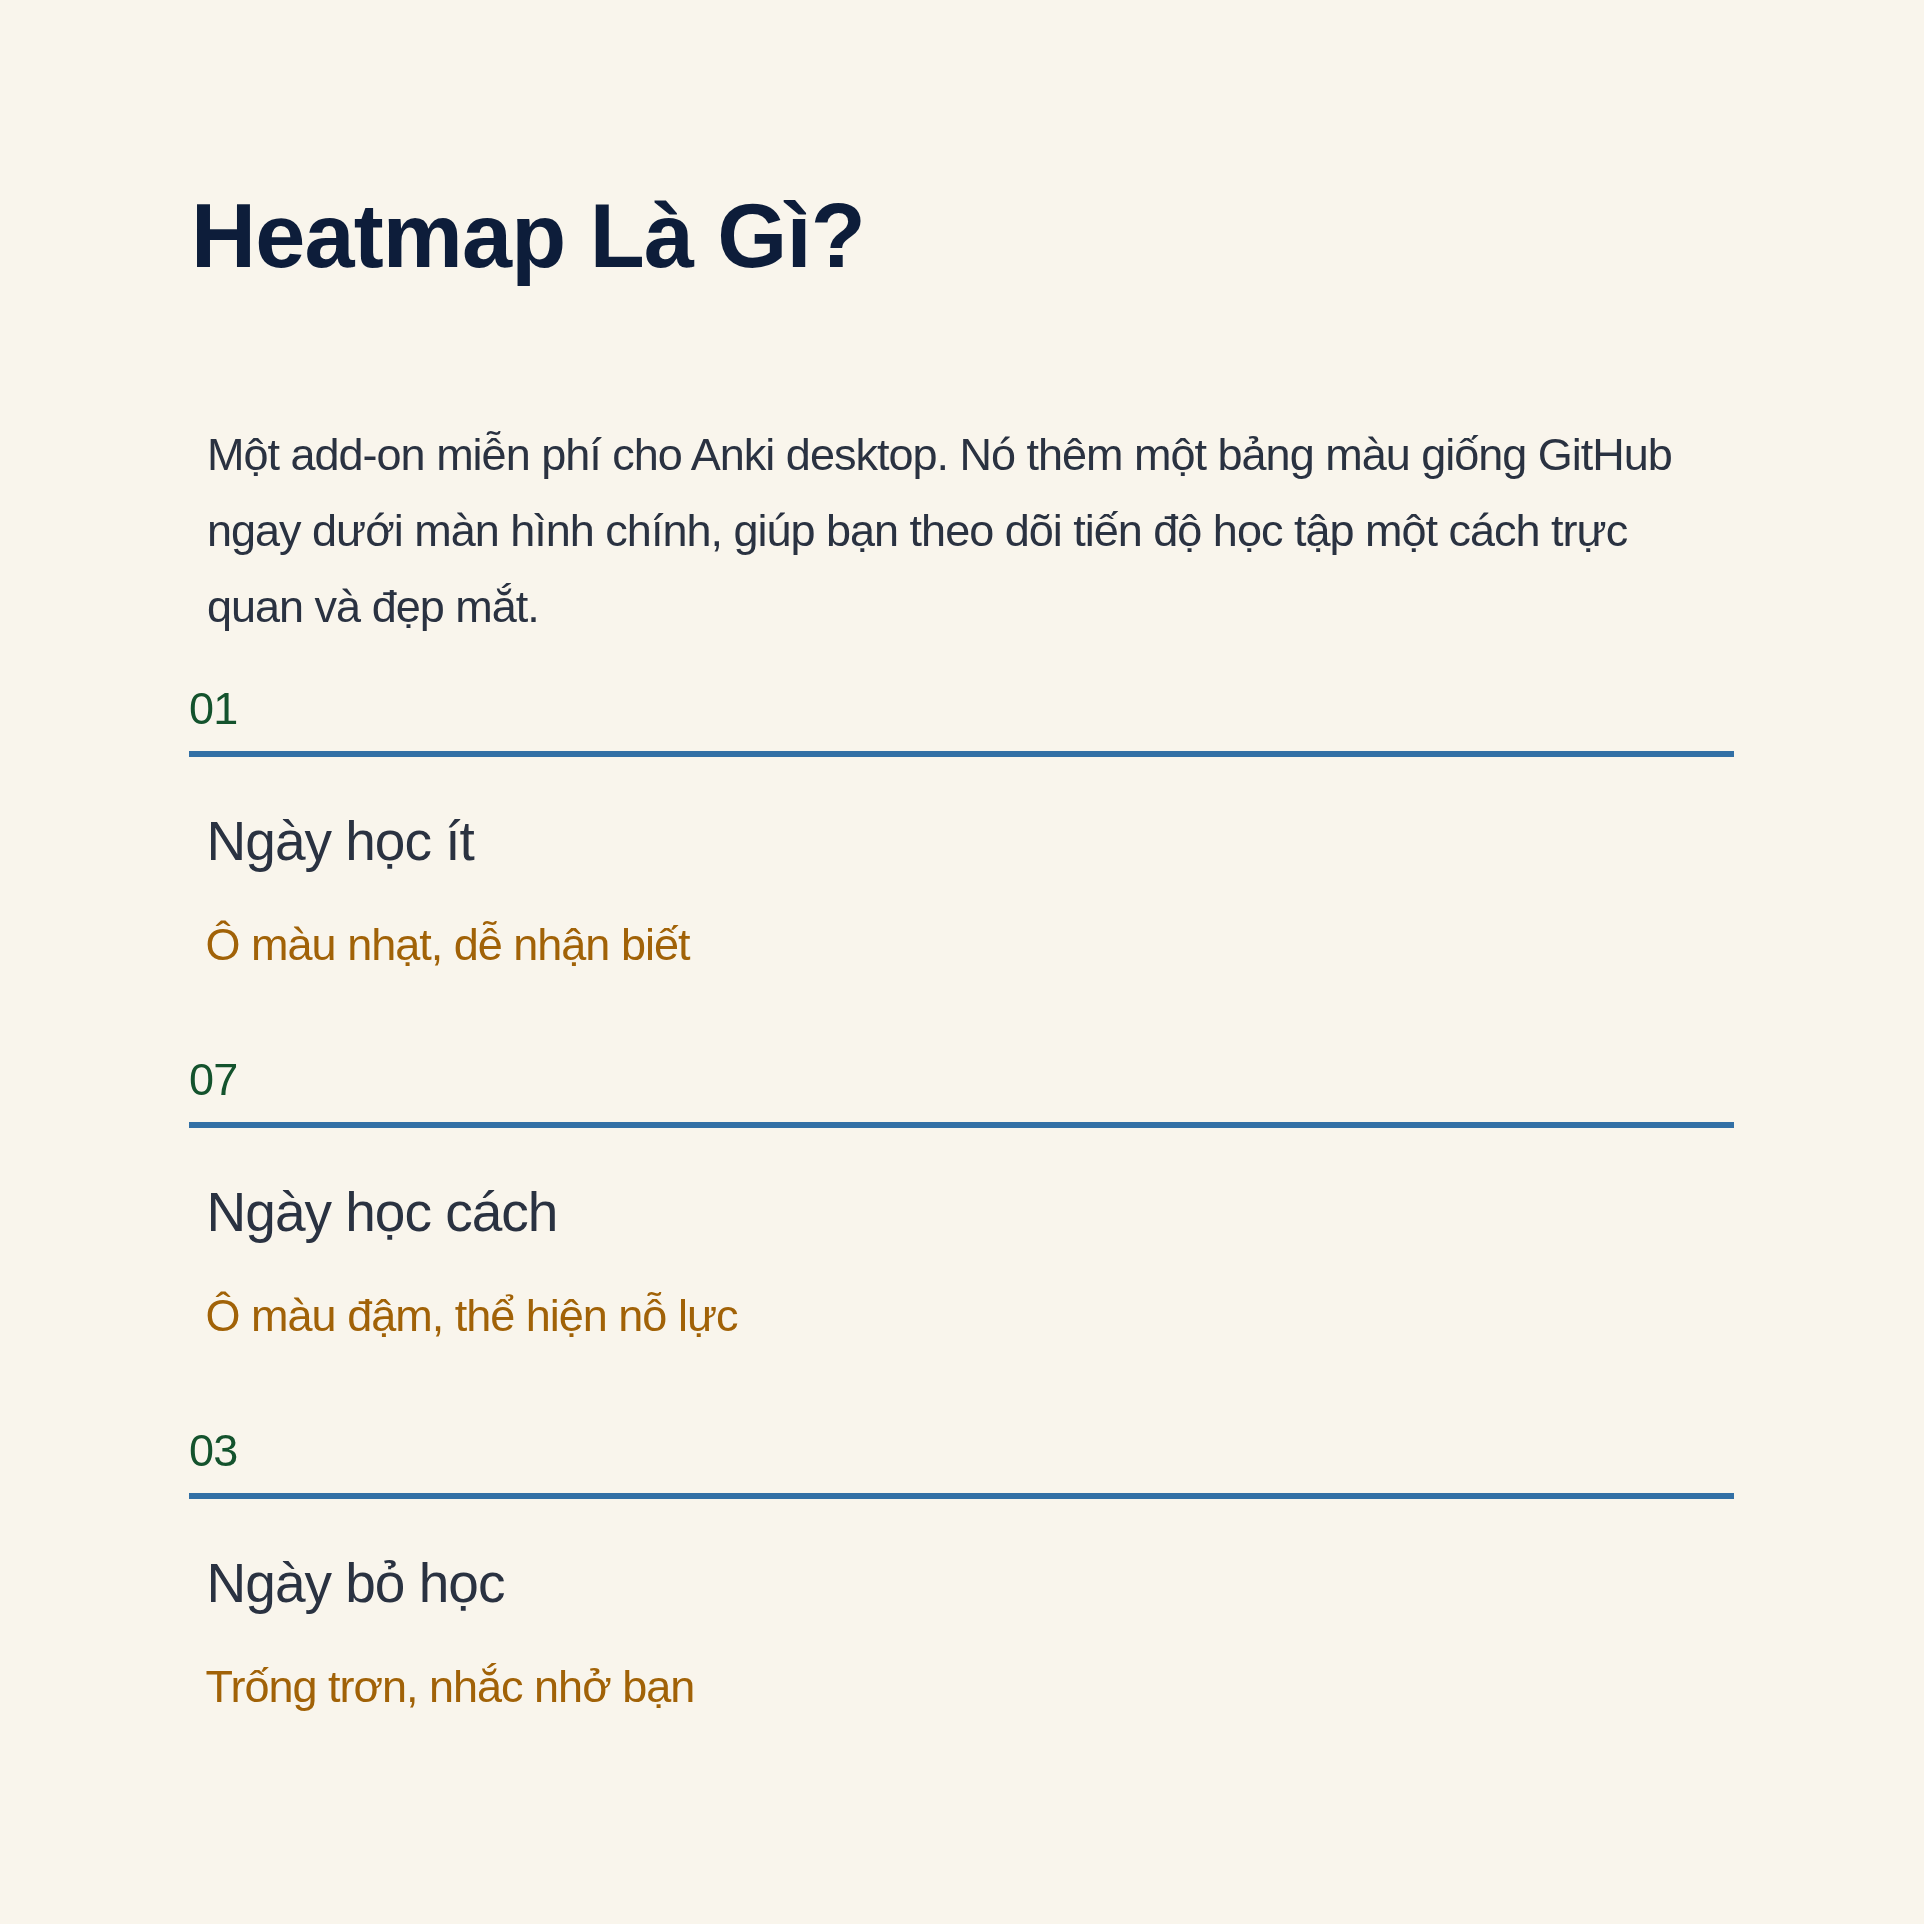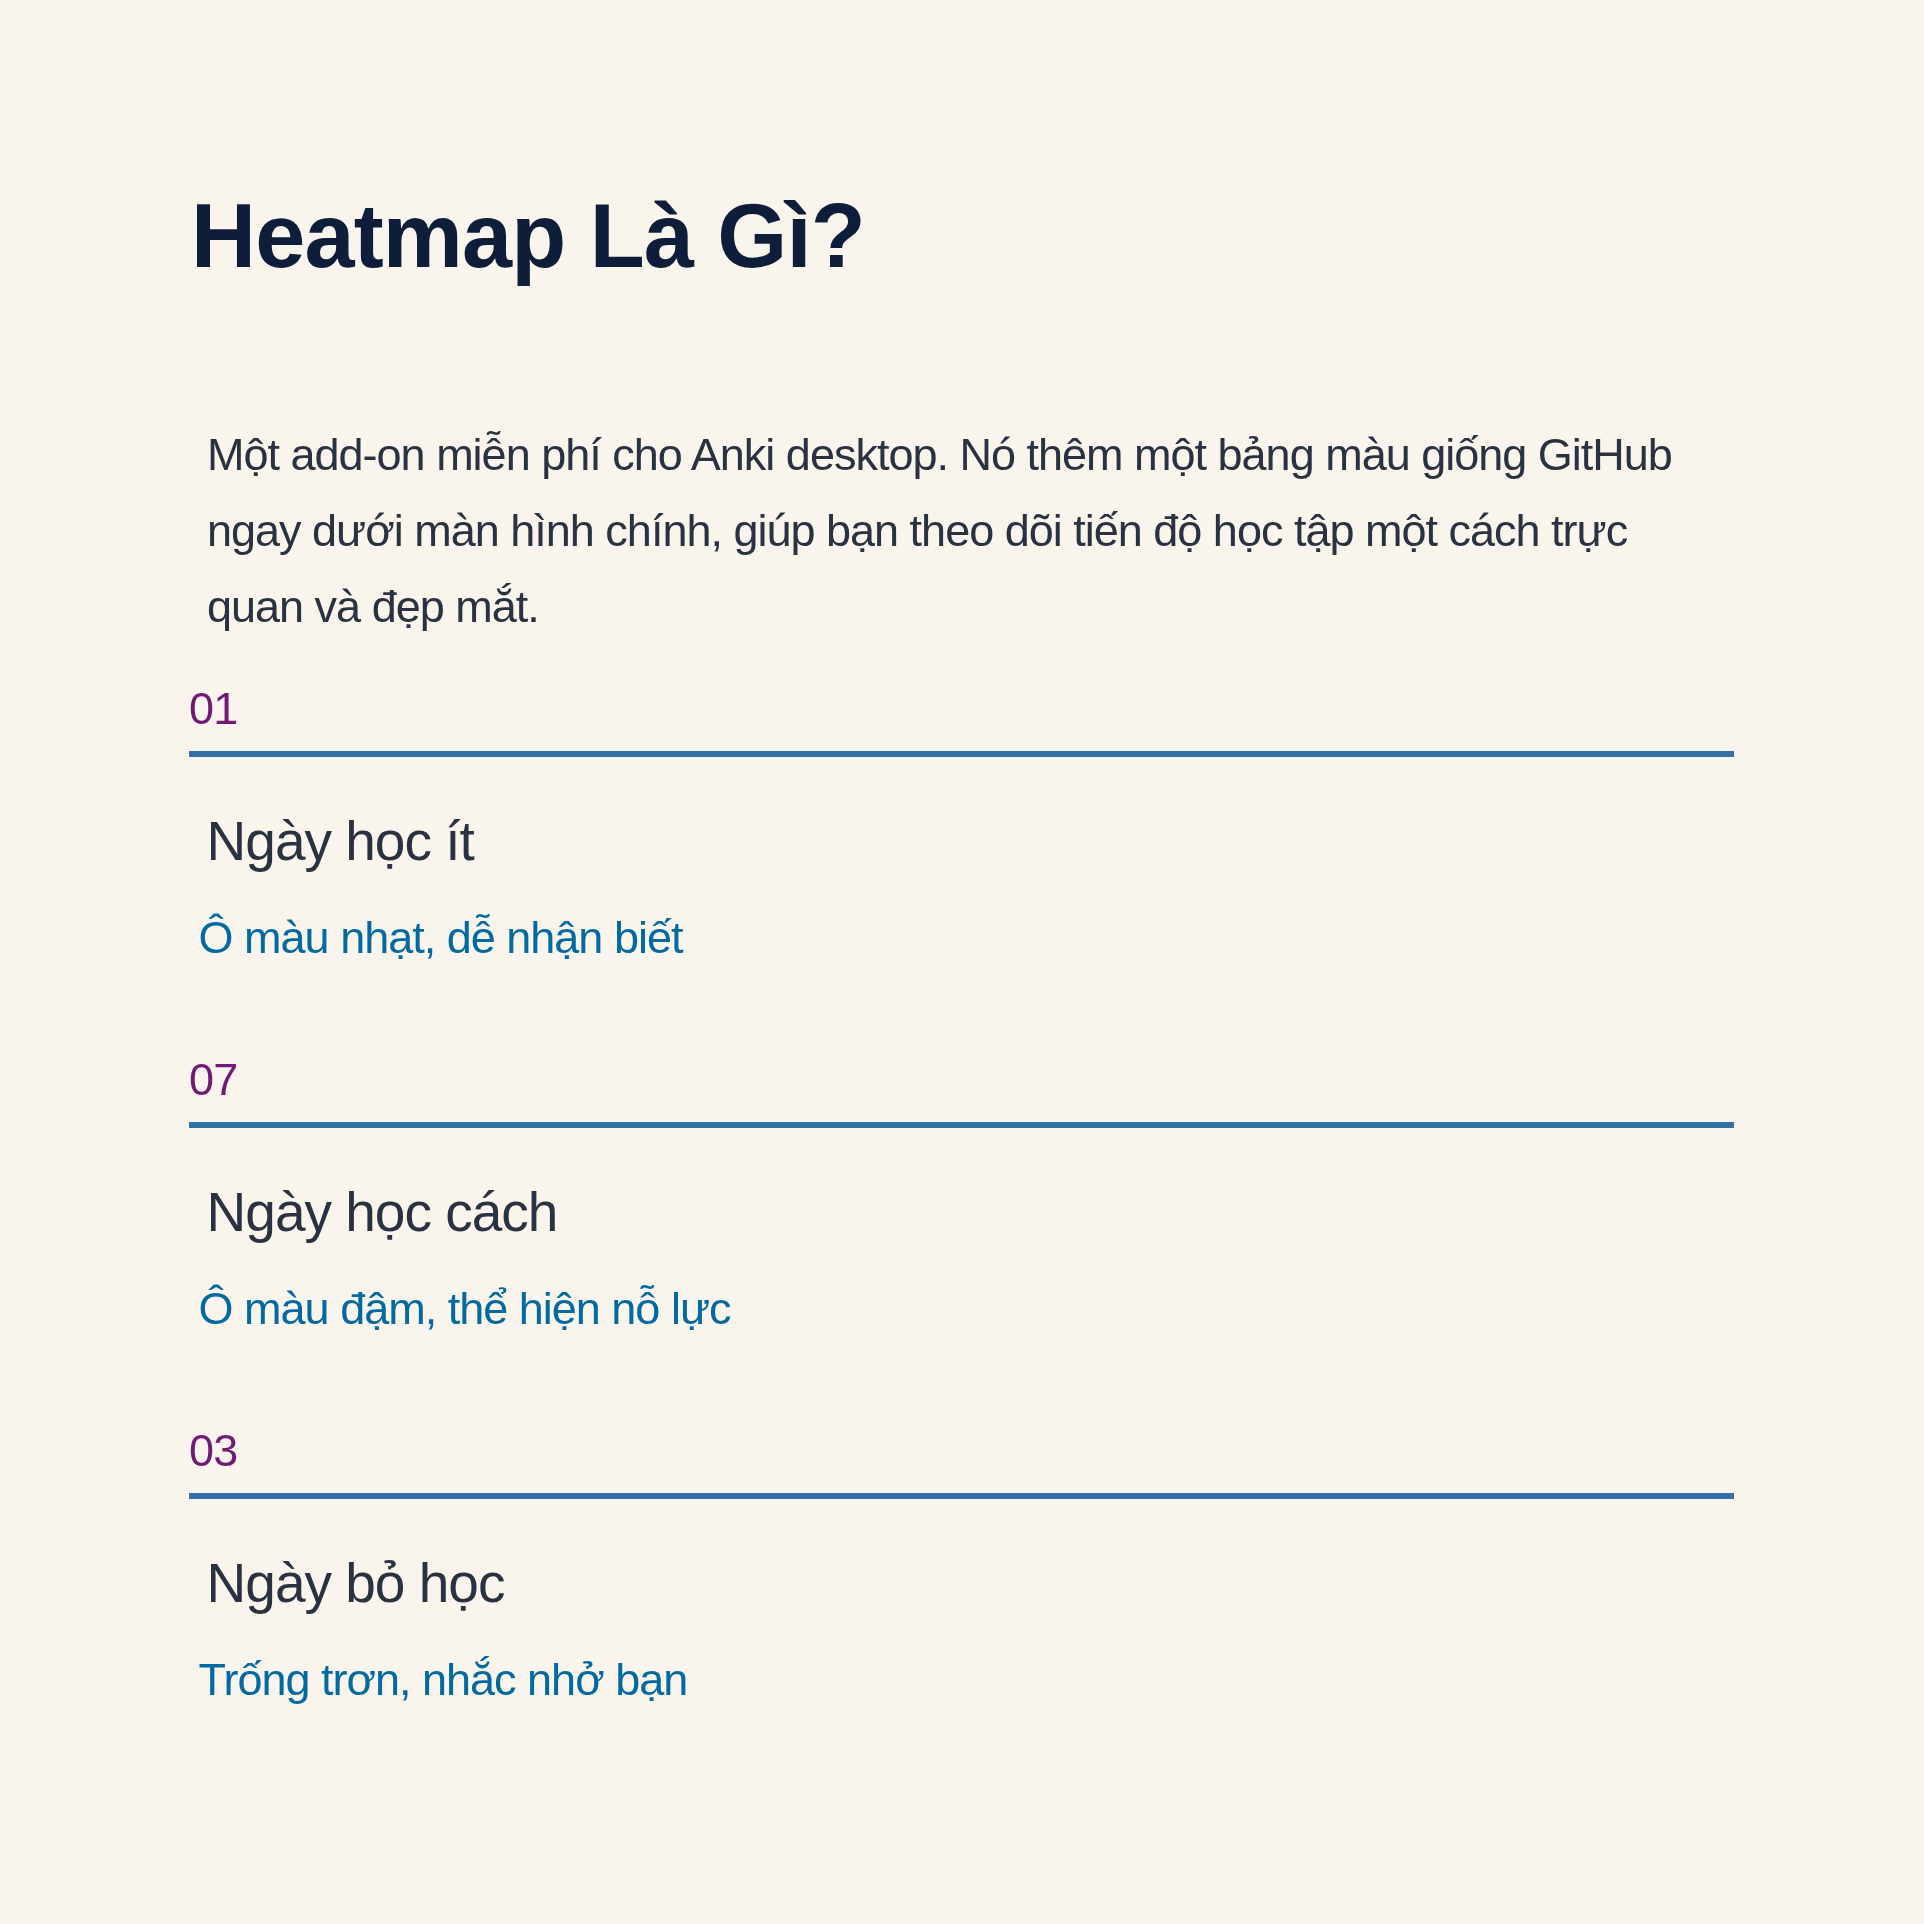--- a/index.html
+++ b/index.html
@@ -42,21 +42,21 @@
       position: absolute;
       left: 189px;
       width: 1545px;
     }
     .item-number {
       position: absolute;
       left: 0;
       top: 0;
       font-size: 45px;
       line-height: 1;
-      color: #701a75;
+      color: #14532d;
       letter-spacing: -0.8px;
     }
     .item-divider {
       position: absolute;
       left: 0;
       top: 65px;
       width: 1545px;
       height: 6.4px;
       background: #3370a5;
     }
@@ -69,24 +69,24 @@
       font-weight: 400;
       line-height: 1;
       color: #2a3241;
       letter-spacing: -1px;
       white-space: nowrap;
     }
     .item-desc {
       position: absolute;
       left: 1.6px;
       top: 221px;
-      margin: 8px;
+      margin: 15px;
       font-size: 45px;
       line-height: 1;
-      color: #0369a1;
+      color: #a16207;
       letter-spacing: -1px;
       white-space: nowrap;
     }
     #item-0 { top: 686px; }
     #item-1 { top: 1057px; }
     #item-2 { top: 1428px; }
   </style>
 </head>
 <body>
 

